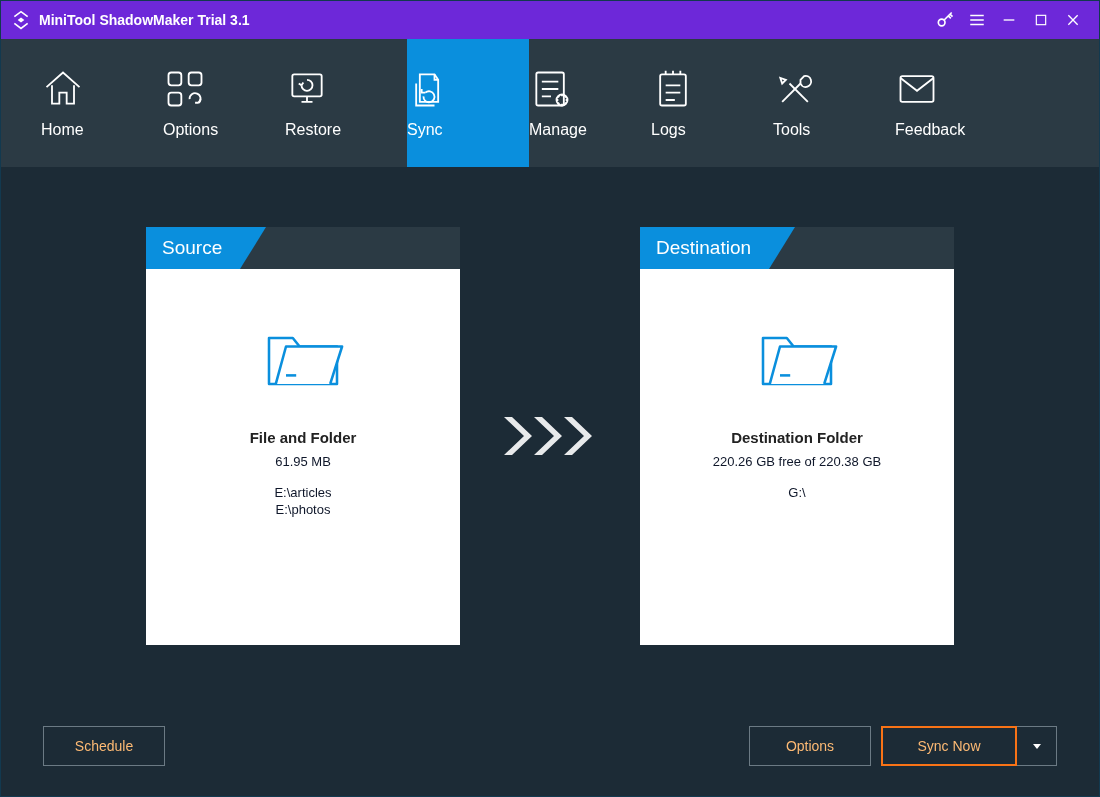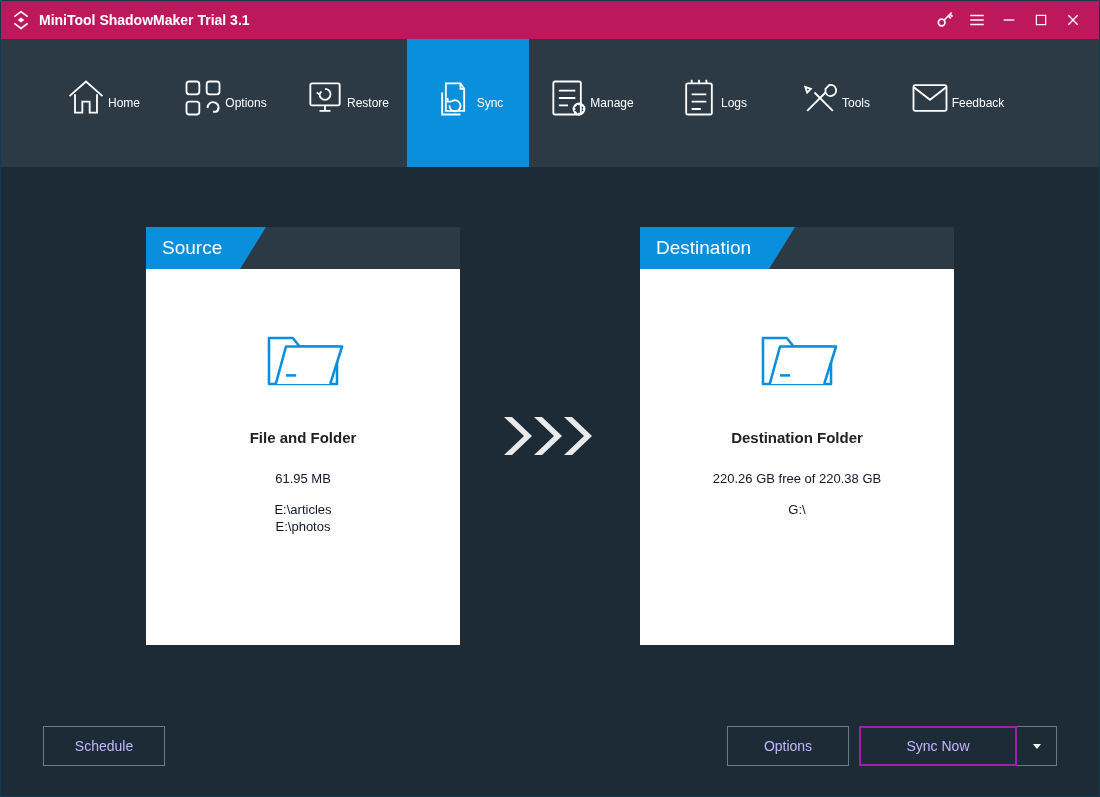--- a/index.html
+++ b/index.html
@@ -1,48 +1,48 @@
 <!DOCTYPE html>
 <html><head>
 <meta charset="utf-8">
 <style>
   * { box-sizing: border-box; margin: 0; padding: 0; font-family: -apple-system, BlinkMacSystemFont, "Segoe UI", Arial, sans-serif; }
   html, body { width: 1100px; height: 797px; overflow: hidden; background: #000; }
   .window { width: 1100px; height: 797px; background: #1c2b36; position: relative; border: 1px solid #12394f; }
   
-  .titlebar { height: 38px; background: #be185d; display: flex; align-items: center; padding: 0 10px; color: #fff; font-size: 14px; }
+  .titlebar { height: 38px; background: #6d28d9; display: flex; align-items: center; padding: 0 10px; color: #fff; font-size: 14px; }
   .titlebar .logo { width: 20px; height: 20px; margin-right: 8px; }
   .titlebar .spacer { flex: 1; }
   .titlebar .tbtn { width: 32px; height: 38px; display: flex; align-items: center; justify-content: center; cursor: pointer; }
   
   .nav { height: 128px; background: #2b3a44; display: flex; padding: 0 40px; }
-  .nav-item { width: 122px; display: flex; flex-direction: row; align-items: center; justify-content: center; color: #fff; cursor: pointer; font-size: 12px; }
+  .nav-item { width: 122px; display: flex; flex-direction: column; align-items: flex-start; justify-content: center; color: #fff; cursor: pointer; font-size: 16px; }
   .nav-item.active { background: #0a8fdd; }
   .nav-icon { width: 44px; height: 44px; margin-bottom: 10px; }
   
   .content { position: absolute; top: 166px; left: 0; right: 0; bottom: 0; }
   .panels { display: flex; align-items: flex-start; justify-content: center; gap: 40px; padding-top: 60px; }
   .panel { width: 314px; height: 418px; background: #fff; position: relative; display: flex; flex-direction: column; align-items: flex-end; cursor: pointer; }
   .panel-header { position: relative; width: 100%; height: 42px; background: #2b3a44; }
   .panel-header .ribbon { position: absolute; left: 0; top: 0; height: 42px; display: flex; align-items: center; background: #0a8fdd; color: #fff; font-size: 19px; padding: 0 18px 0 16px; font-weight: 400; }
   .panel-header .ribbon::after { content: ""; position: absolute; right: -26px; top: 0; width: 0; height: 0; border-bottom: 42px solid transparent; border-left: 26px solid #0a8fdd; }
   .panel-body { flex: 1; width: 100%; display: flex; flex-direction: column; align-items: center; padding-top: 52px; }
   .folder-icon { width: 86px; height: 68px; margin-bottom: 40px; }
-  .panel-title { font-size: 15px; font-weight: bold; color: #222; margin-bottom: 25px; }
+  .panel-title { font-size: 15px; font-weight: bold; color: #222; margin-bottom: 8px; }
   .panel-line { font-size: 13px; color: #0f172a; margin-bottom: 2px; }
   .panel-gap { height: 14px; }
   .chevrons { display: flex; align-items: center; height: 418px; }
   .chevrons svg { opacity: 0.9; }
   
   .bottom { position: absolute; left: 0; right: 0; bottom: 48px; height: 44px; display: flex; align-items: center; padding: 0 42px; }
-  .btn { height: 40px; border: 1px solid #6b7a84; background: transparent; color: #c4b5fd; font-size: 14px; display: flex; align-items: center; justify-content: center; cursor: pointer; margin-top: 40px; }
+  .btn { height: 40px; border: 1px solid #6b7a84; background: transparent; color: #fdba74; font-size: 14px; display: flex; align-items: center; justify-content: center; cursor: pointer; margin-top: 40px; }
   .btn.schedule { width: 122px; }
   .bottom .spacer { flex: 1; }
   .btn.options { width: 122px; margin-right: 10px; }
-  .btn.syncnow { width: 158px; border: 2px solid #a21caf; }
+  .btn.syncnow { width: 136px; border: 2px solid #f97316; }
   .btn.dropdown { width: 40px; border-left: none; margin-left: 0; }
   .syncgroup { display: flex; }
 </style>
 </head>
 <body>
 
 <div class="window">
 
   <div class="titlebar">
     <span class="logo">

